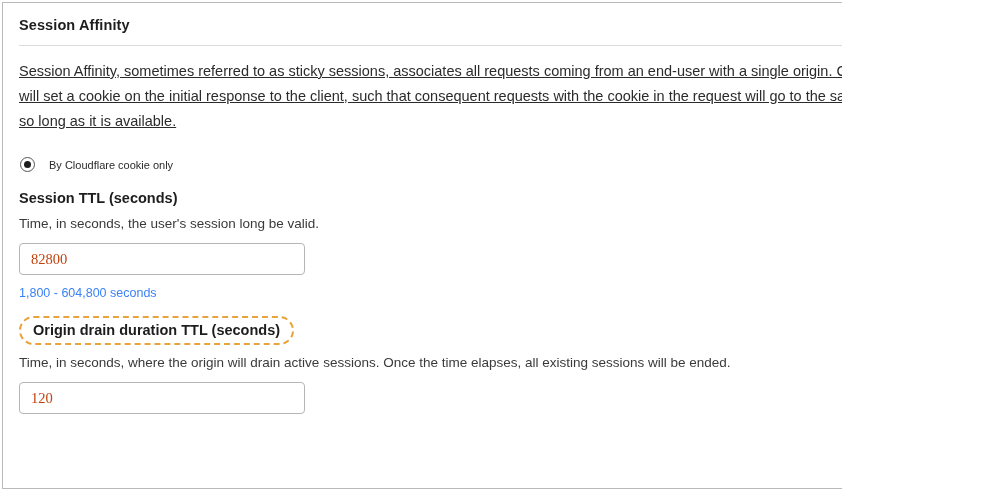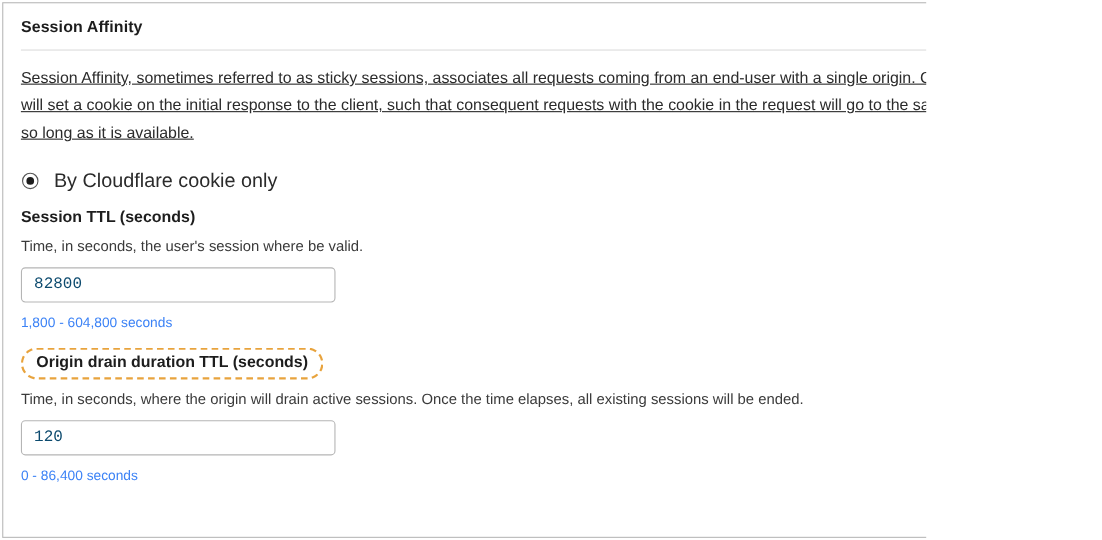--- a/index.html
+++ b/index.html
@@ -98,21 +98,21 @@
     content: "";
     position: absolute;
     left: 3px;
     top: 3px;
     width: 7px;
     height: 7px;
     border-radius: 50%;
     background: #1d1d1d;
   }
   .radio-label {
-    font-size: 18px;
+    font-size: 11px;
     color: #2b2b2b;
     margin-left: 14px;
   }
   .field-label {
     margin-top: 12px;
     font-size: 14.5px;
     font-weight: bold;
     color: #1d1d1d;
   }
   .field-help {
@@ -121,23 +121,23 @@
     color: #3a3a3a;
   }
   .text-input {
     margin-top: 12px;
     width: 286px;
     height: 32px;
     box-sizing: border-box;
     border: 1px solid #b5b5b5;
     border-radius: 4px;
     background: #ffffff;
-    font-family: Liberation Mono, monospace;
+    font-family: Liberation Serif, serif;
     font-size: 14.5px;
-    color: #0c4a6e;
+    color: #c2410c;
     padding: 0 11px;
     outline: none;
   }
   .range-hint {
     margin-top: 11px;
     font-size: 12.5px;
     color: #3b82f6;
   }
   .highlight-wrap {
     display: inline-block;
@@ -165,30 +165,29 @@
       <div class="desc">Session Affinity, sometimes referred to as sticky sessions, associates all requests coming from an end-user with a single origin. Cloudflare will set a cookie on the initial response to the client, such that consequent requests with the cookie in the request will go to the same origin, so long as it is available.</div>
 
       <div class="radio-group">
         <div class="radio-row">
           <span class="radio checked"></span>
           <span class="radio-label">By Cloudflare cookie only</span>
         </div>
       </div>
 
       <div class="field-label">Session TTL (seconds)</div>
-      <div class="field-help">Time, in seconds, the user's session where be valid.</div>
+      <div class="field-help">Time, in seconds, the user's session long be valid.</div>
       <input class="text-input" type="text" value="82800" style="">
       <div class="range-hint">1,800 - 604,800 seconds</div>
 
       <div class="highlight-wrap">
         <div class="field-label">Origin drain duration TTL (seconds)</div>
       </div>
       <div class="field-help">Time, in seconds, where the origin will drain active sessions. Once the time elapses, all existing sessions will be ended.</div>
       <input class="text-input" type="text" value="120" style="">
-      <div class="range-hint">0 - 86,400 seconds</div>
 
     </div>
 
     <div class="toggle">
       <div class="knob"></div>
     </div>
   </div>
 </div>
 
 </body></html>

